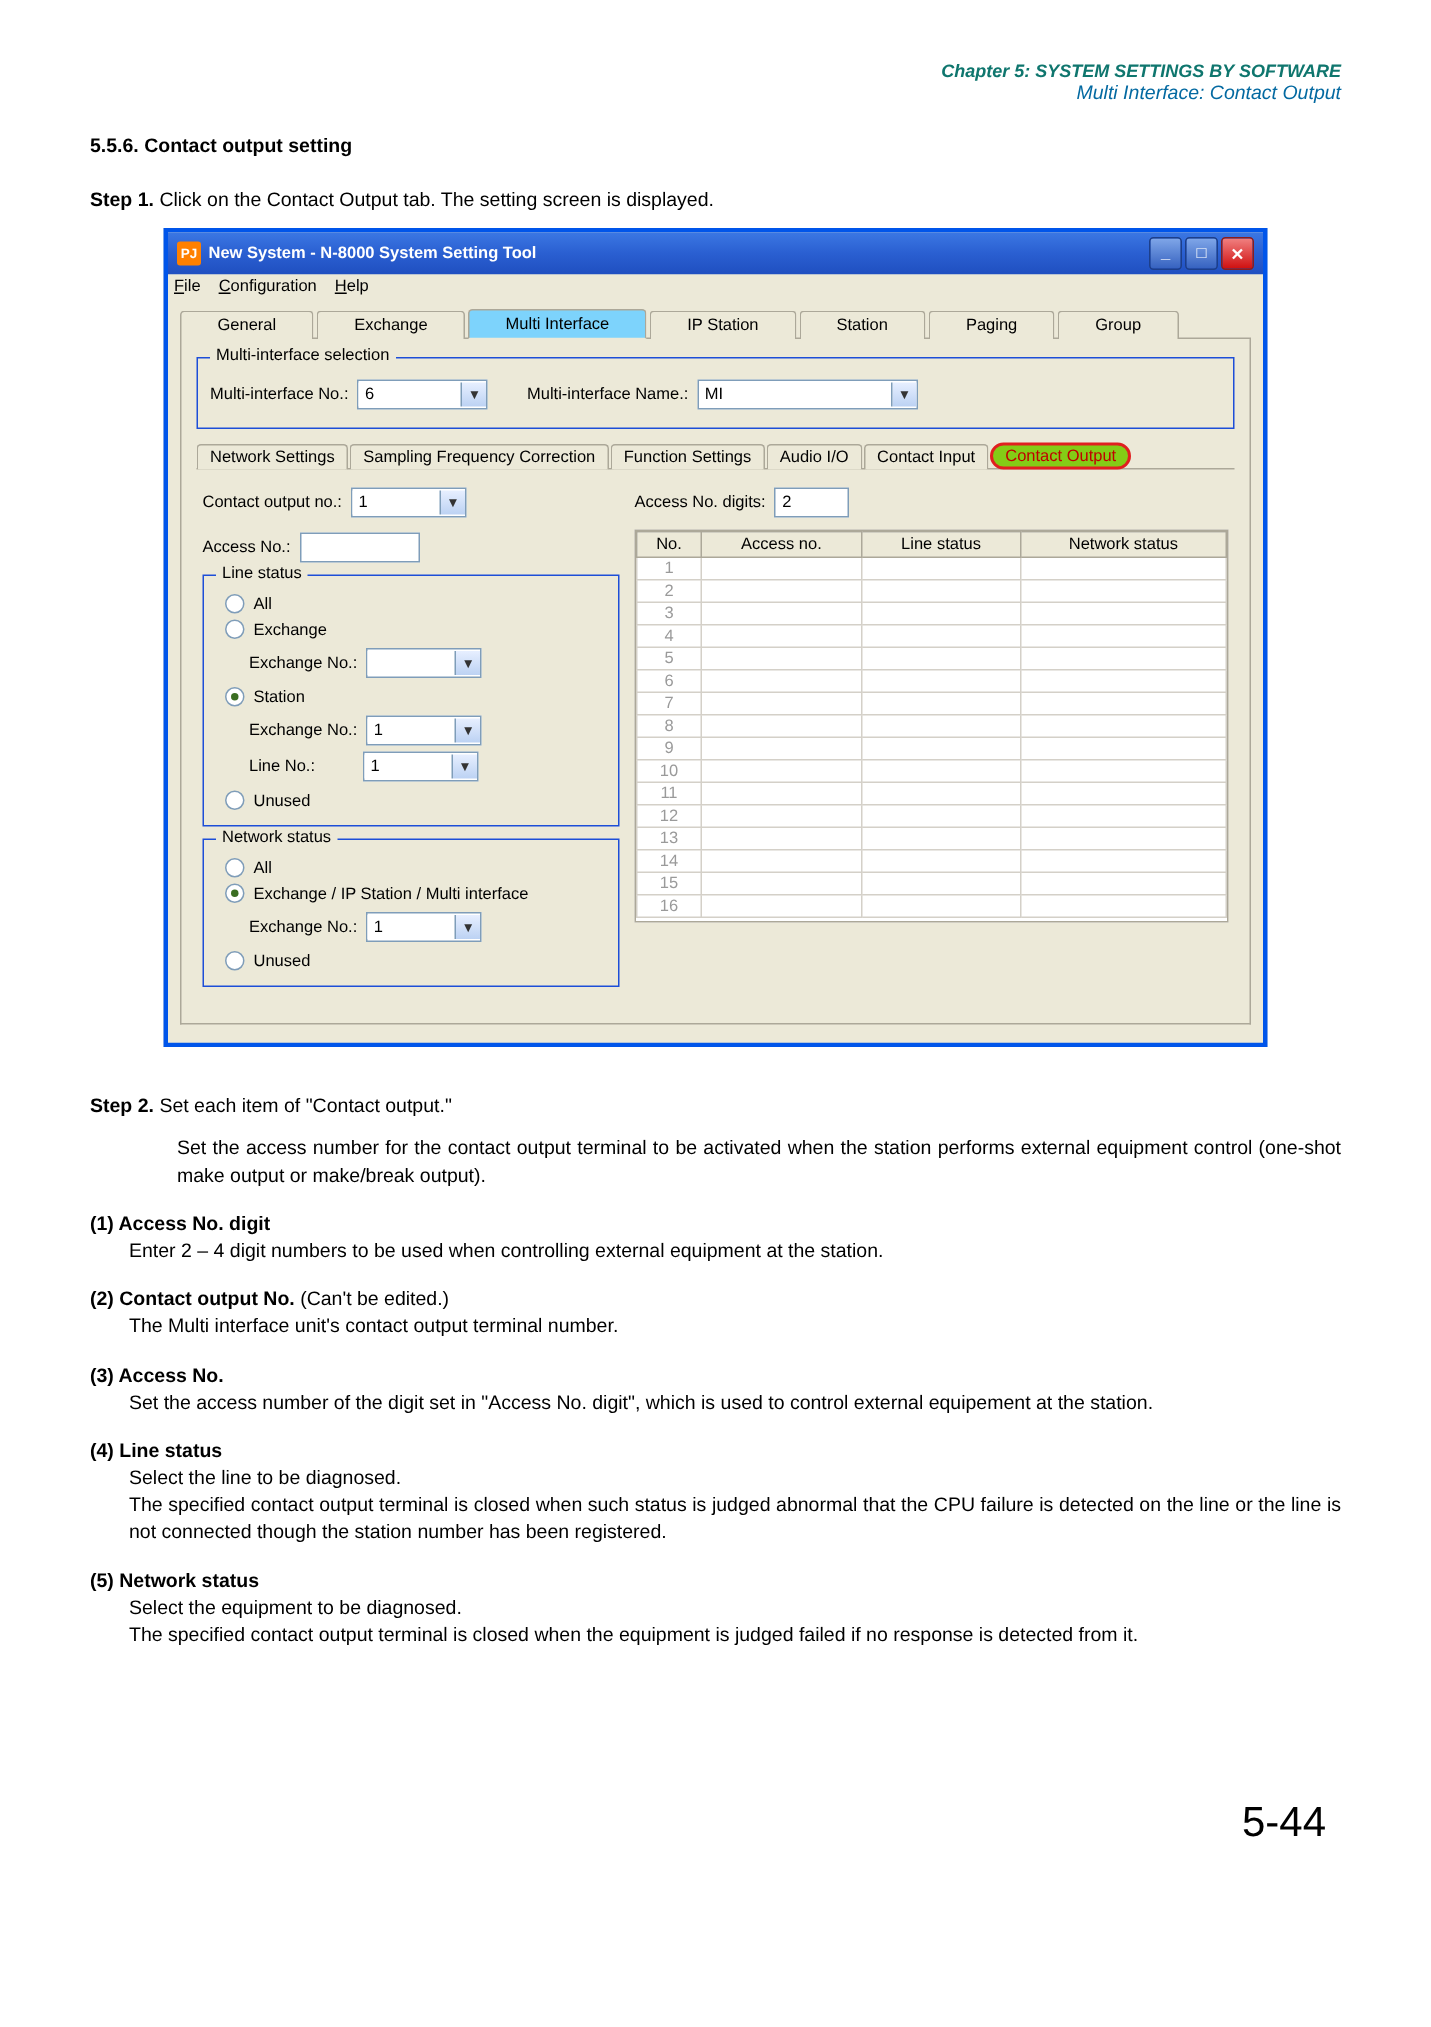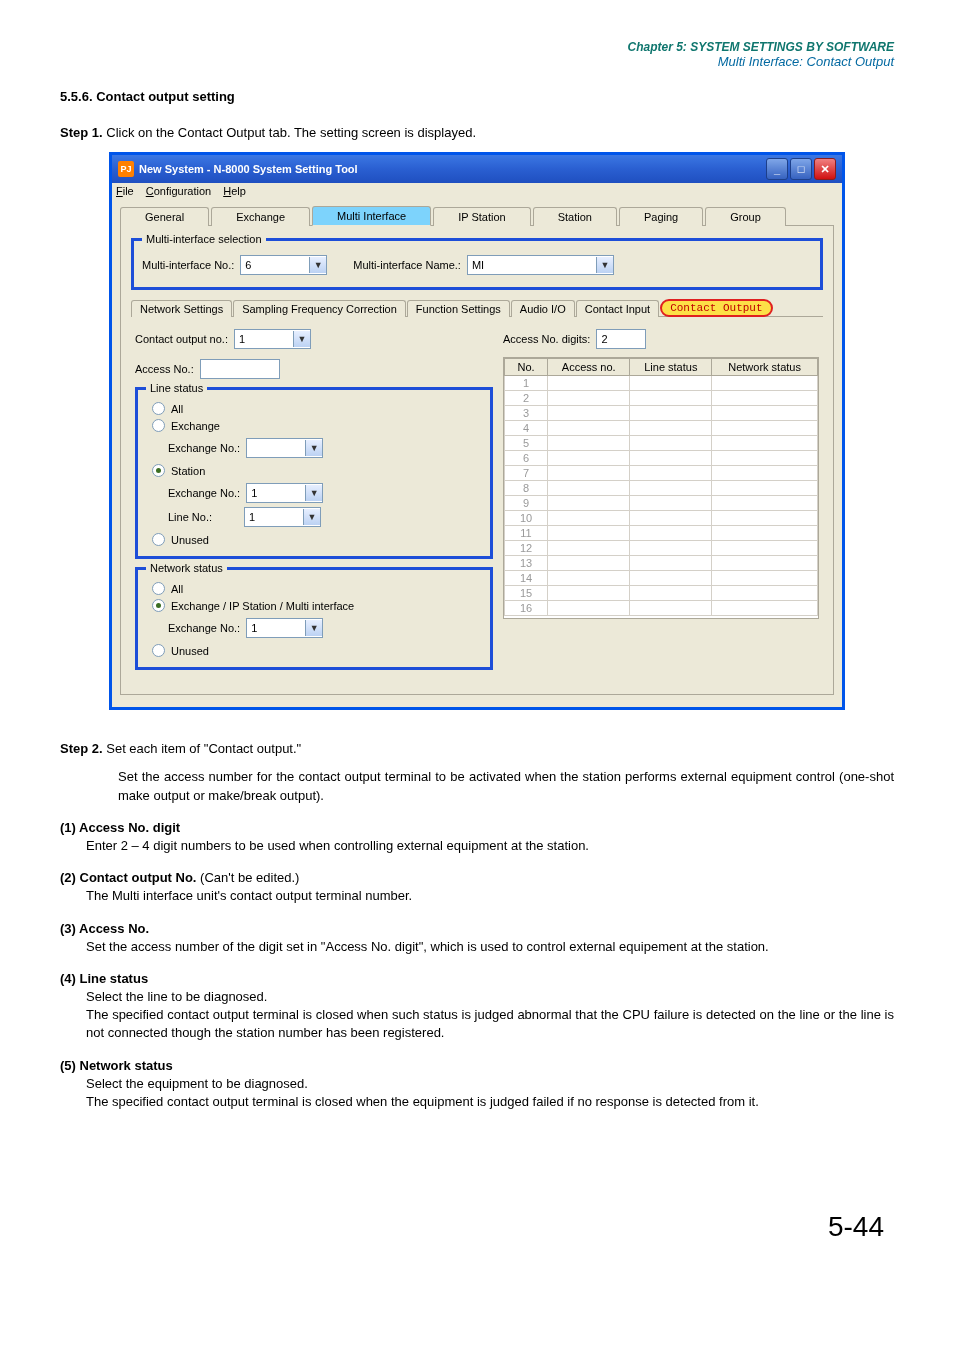--- a/index.html
+++ b/index.html
@@ -114,21 +114,21 @@
     z-index: 2;
   }
 
   .tab-panel {
     border: 1px solid #aca899;
     border-top: none;
     padding: 8px 10px;
   }
 
   .groupbox {
-    border: 3px solid #1d4ed8;
+    border: 1px solid #1d4ed8;
     padding: 10px 8px 8px 8px;
     margin: 4px 0 8px 0;
     position: relative;
   }
   .groupbox > .legend {
     position: absolute;
     top: -8px; left: 8px;
     background: #ece9d8;
     padding: 0 4px;
     font-size: 11px;
@@ -164,37 +164,36 @@
     padding: 2px 8px;
     border: 1px solid #aca899;
     border-bottom: none;
     background: #ece9d8;
     border-radius: 3px 3px 0 0;
     margin-right: 1px;
     font-size: 11px;
     position:relative; top:1px;
   }
   .sub-tab.active {
-    background:#fde047;
+    background:#84cc16;
     border-bottom:1px solid #ece9d8;
-    font-family:Liberation Mono, monospace;
   }
   .sub-tab.highlight {
     border: 2px solid #e02020;
     border-radius: 10px;
     padding: 1px 8px;
     color: #c00000;
   }
   .sub-panel {
     border-top: 1px solid #aca899;
     padding: 8px 4px;
   }
 
   .two-col { display: flex; gap: 10px; }
-  .left-col { width: 358px; }
+  .left-col { width: 278px; }
   .right-col { flex: 1; }
 
   .radio-row { display:flex; align-items:center; gap:6px; padding:2px 0 2px 6px; }
   .radio {
     width:11px; height:11px; border:1px solid #7f9db9; border-radius:50%; background:#fff;
     display:inline-flex; align-items:center; justify-content:center;
   }
   .radio.checked::after { content:""; width:5px; height:5px; background:#3b6e22; border-radius:50%; }
   .indent { margin-left: 22px; }
 

